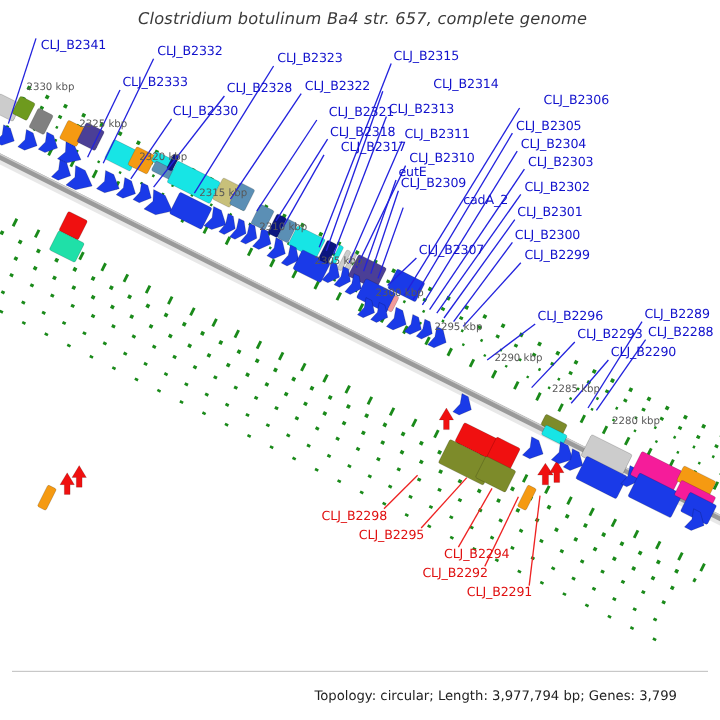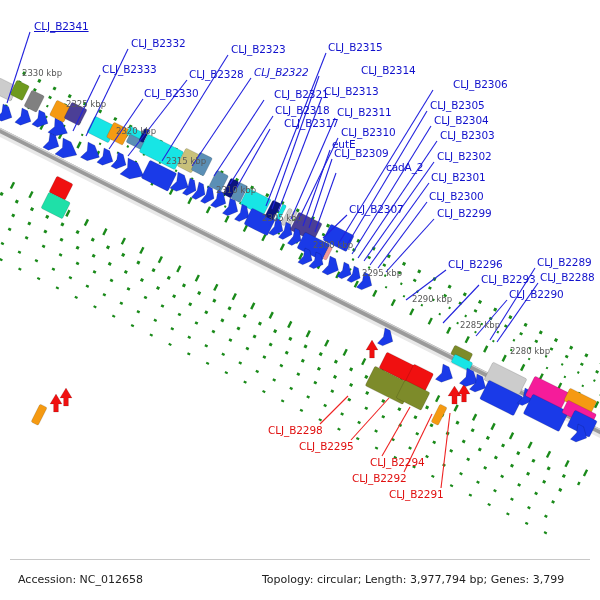--- a/index.html
+++ b/index.html
@@ -428,41 +428,42 @@
           <line x1="538" y1="283" x2="497" y2="342" stroke="#2222dd" stroke-width="1.1"></line>
           <line x1="320" y1="424" x2="348" y2="396" stroke="#ee2222" stroke-width="1.1"></line>
           <line x1="351" y1="440" x2="389" y2="398" stroke="#ee2222" stroke-width="1.1"></line>
           <line x1="382" y1="456" x2="410" y2="407" stroke="#ee2222" stroke-width="1.1"></line>
           <line x1="404" y1="472" x2="432" y2="414" stroke="#ee2222" stroke-width="1.1"></line>
           <line x1="441" y1="488" x2="450" y2="413" stroke="#ee2222" stroke-width="1.1"></line>
         </g>
     </g>
   </svg>
 
+  <div class="ttl" id="title-el" style="left:115px;top:8px;">Clostridium botulinum Ba4 str. 657, complete genome</div>
 
   <div id="ticklabels">
       <div class="ticklab" style="left: 22px; top: 68px;">2330 kbp</div>
       <div class="ticklab" style="left: 66px; top: 99px;">2325 kbp</div>
       <div class="ticklab" style="left: 116px; top: 126px;">2320 kbp</div>
       <div class="ticklab" style="left: 166px; top: 156px;">2315 kbp</div>
       <div class="ticklab" style="left: 216px; top: 185px;">2310 kbp</div>
       <div class="ticklab" style="left: 262px; top: 213px;">2305 kbp</div>
       <div class="ticklab" style="left: 313px; top: 240px;">2300 kbp</div>
       <div class="ticklab" style="left: 362px; top: 268px;">2295 kbp</div>
       <div class="ticklab" style="left: 412px; top: 294px;">2290 kbp</div>
       <div class="ticklab" style="left: 460px; top: 320px;">2285 kbp</div>
       <div class="ticklab" style="left: 510px; top: 346px;">2280 kbp</div>
     </div>
   <div id="genelabels-top">
-      <div class="glabel" style="left: 34px; top: 20px; text-decoration: underline;">CLJ_B2341</div>
+      <div class="glabel" style="left: 34px; top: 32px;">CLJ_B2341</div>
       <div class="glabel" style="left: 131px; top: 37px;">CLJ_B2332</div>
       <div class="glabel" style="left: 102px; top: 63px;">CLJ_B2333</div>
       <div class="glabel" style="left: 231px; top: 43px;">CLJ_B2323</div>
       <div class="glabel" style="left: 189px; top: 68px;">CLJ_B2328</div>
-      <div class="glabel" style="left: 254px; top: 66px; font-style: italic;">CLJ_B2322</div>
+      <div class="glabel" style="left: 254px; top: 66px;">CLJ_B2322</div>
       <div class="glabel" style="left: 144px; top: 87px;">CLJ_B2330</div>
       <div class="glabel" style="left: 274px; top: 88px;">CLJ_B2321</div>
       <div class="glabel" style="left: 275px; top: 104px;">CLJ_B2318</div>
       <div class="glabel" style="left: 272px; top: 117px; margin-left: 12px;">CLJ_B2317</div>
       <div class="glabel" style="left: 328px; top: 41px;">CLJ_B2315</div>
       <div class="glabel" style="left: 321px; top: 64px; padding-left: 40px;">CLJ_B2314</div>
       <div class="glabel" style="left: 324px; top: 85px;">CLJ_B2313</div>
       <div class="glabel" style="left: 337px; top: 106px;">CLJ_B2311</div>
       <div class="glabel" style="left: 341px; top: 126px;">CLJ_B2310</div>
       <div class="glabel" style="left: 332px; top: 138px;">eutE</div>
@@ -485,15 +486,14 @@
     </div>
   <div id="genelabels-bottom">
       <div class="glabel red" style="left: 268px; top: 424px;">CLJ_B2298</div>
       <div class="glabel red" style="left: 299px; top: 440px;">CLJ_B2295</div>
       <div class="glabel red" style="left: 330px; top: 456px; margin-left: 40px;">CLJ_B2294</div>
       <div class="glabel red" style="left: 352px; top: 472px;">CLJ_B2292</div>
       <div class="glabel red" style="left: 389px; top: 488px;">CLJ_B2291</div>
     </div>
 
   <div class="rule"></div>
-  <div class="footer" style="left:18px;top:573px;">Accession: NC_012658</div>
   <div class="footer" style="left:262px;top:573px;">Topology: circular; Length: 3,977,794 bp; Genes: 3,799</div>
 </div>
 
 </body></html>

